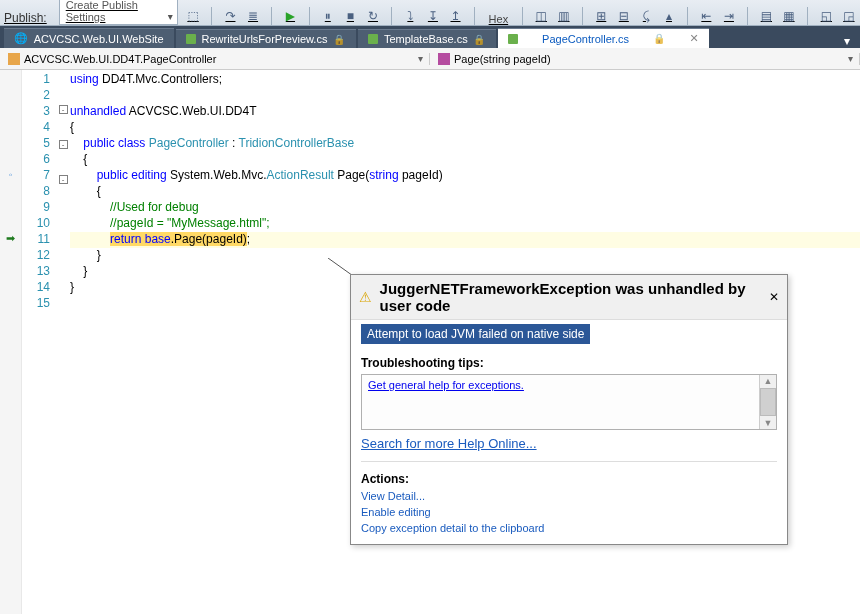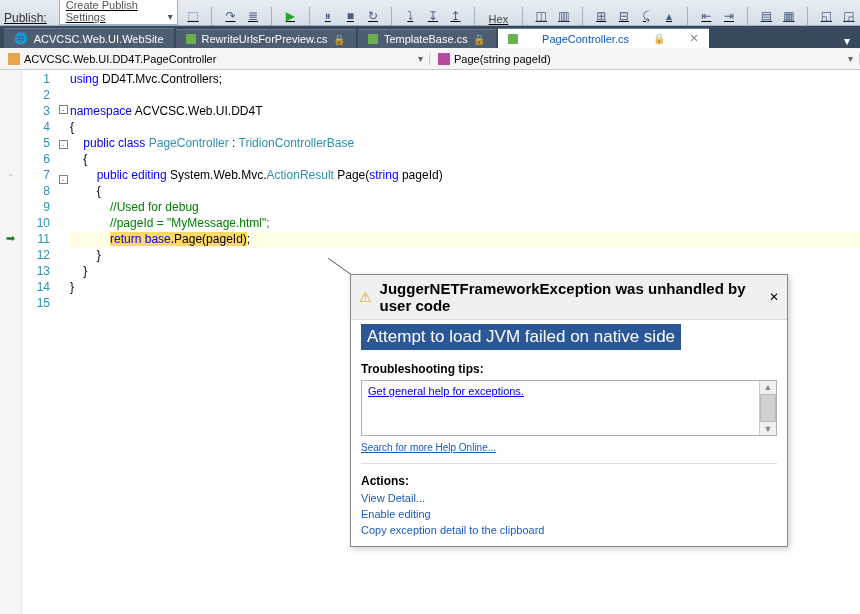--- a/index.html
+++ b/index.html
@@ -138,40 +138,40 @@
       display: flex; align-items: center; gap: 8px;
       border-bottom: 1px solid #ddd;
     }
     .warn-triangle { color: #d9a400; font-size: 14px; }
     .exc-title { font-weight: bold; flex: 1; font-size:15px; }
     .exc-close { cursor: pointer; font-size:12px; }
     .exc-message {
       background: #2b5797;
       color: #fff;
       padding: 3px 6px;
-      font-size: 17px;
+      font-size: 12px;
       display:inline-block;
       margin: 4px 0 6px 0;
     }
     .exc-body { padding: 0 10px 10px; }
     .exc-section-title { font-weight: bold; margin: 6px 0 4px; }
     .tips-box {
       border: 1px solid #b0b0b0;
       background: #fdfdfd;
       min-height: 56px;
       padding: 4px 6px;
       color: #1a5bbe;
       font-size:11px;
       position:relative;
     }
     .tips-scroll{
       position:absolute;right:0;top:0;bottom:0;width:17px;background:#f0f0f0;border-left:1px solid #ccc;display:flex;flex-direction:column;align-items:center;justify-content:space-between;
     }
     .tips-scroll span{font-size:9px;color:#888;padding:1px;}
-    .exc-link { color: #1a5bbe; text-decoration: underline; font-size:10px; display:block; margin-top:6px;}
+    .exc-link { color: #1a5bbe; text-decoration: underline; font-size:13px; display:block; margin-top:6px;}
     .exc-actions a { color: #1a5bbe; text-decoration: none; font-size:11px; display:block; margin-top:4px;}
     .exc-divider { border-top:1px solid #ddd; margin:10px 0 0; padding-top:4px;}
   </style>
 </head>
 <body>
 
 <div class="toolbar">
   <span class="toolbar-label">Publish:</span>
   <div class="dropdown">Create Publish Settings</div>
   <span class="toolbar-icon">⬚</span>
@@ -304,21 +304,21 @@
       <div class="fold-row"></div>
       <div class="fold-row"></div>
       <div class="fold-row"></div>
       <div class="fold-row"></div>
       <div class="fold-row"></div>
       <div class="fold-row"></div>
     </div>
   <div class="code" id="code-col">
       <div class="code-line"><span class="kw">using </span><span>DD4T.Mvc.Controllers;</span></div>
       <div class="code-line"></div>
-      <div class="code-line"><span class="kw">namespace </span><span>ACVCSC.Web.UI.DD4T</span></div>
+      <div class="code-line"><span class="kw">unhandled </span><span>ACVCSC.Web.UI.DD4T</span></div>
       <div class="code-line">{</div>
       <div class="code-line"><span>    </span><span class="kw">public class </span><span class="type">PageController</span><span> : </span><span class="type">TridionControllerBase</span></div>
       <div class="code-line">    {</div>
       <div class="code-line"><span>        </span><span class="kw">public editing </span><span>System.Web.Mvc.</span><span class="type">ActionResult</span><span> Page(</span><span class="kw">string</span><span> pageId)</span></div>
       <div class="code-line">        {</div>
       <div class="code-line"><span>            </span><span class="cmt">//Used for debug</span></div>
       <div class="code-line"><span>            </span><span class="cmt">//pageId = "MyMessage.html";</span></div>
       <div class="code-line hl-line"><span>            </span><span class="kw sel-yellow">return</span><span class="sel-yellow"> </span><span class="kw sel-yellow">base</span><span class="sel-yellow">.Page(pageId)</span><span>;</span></div>
       <div class="code-line">        }</div>
       <div class="code-line">    }</div>

